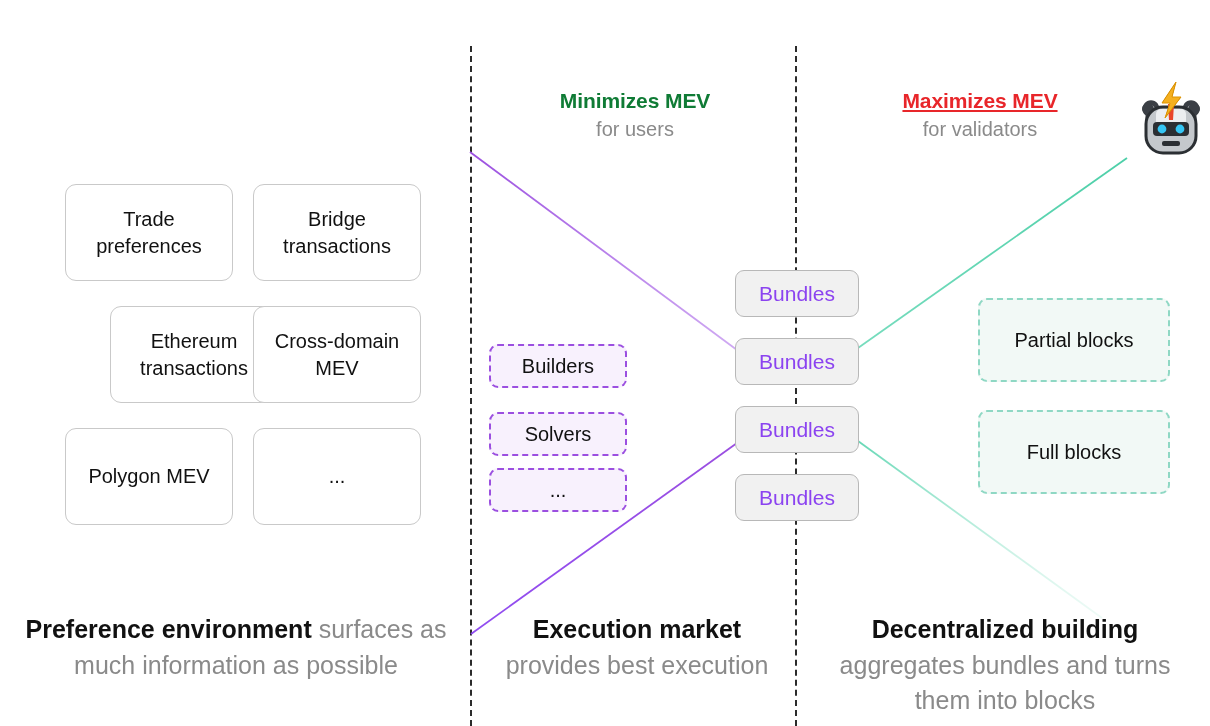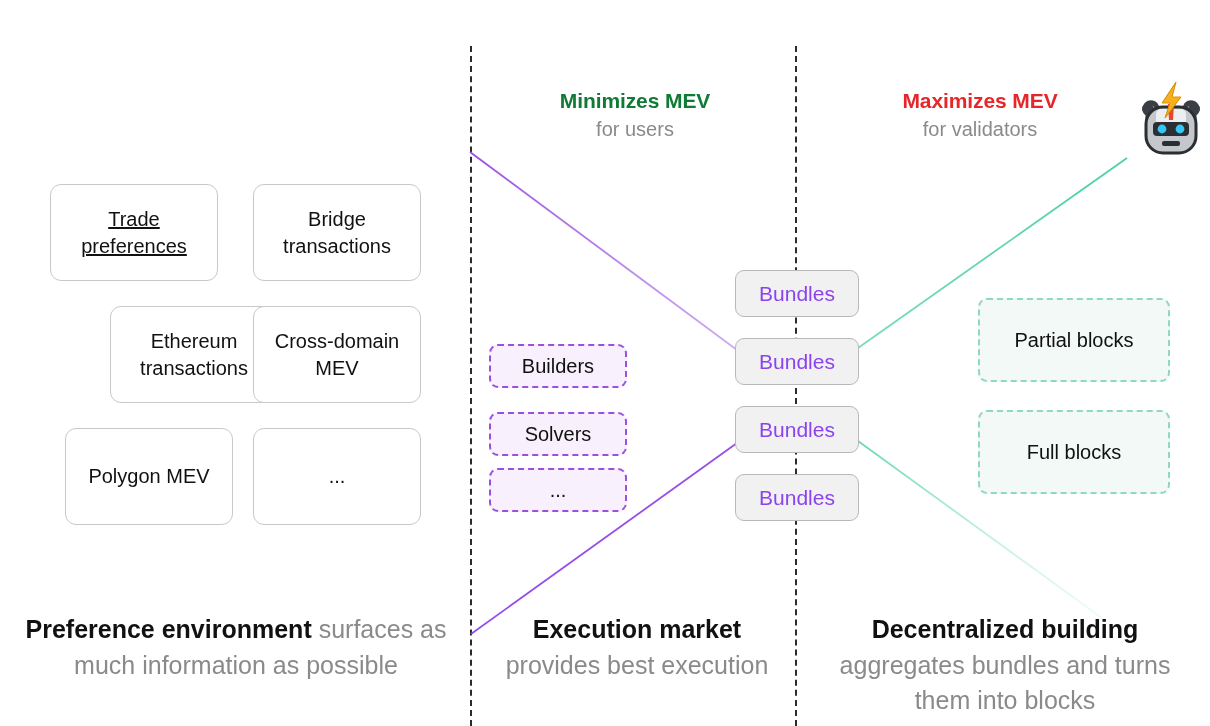--- a/index.html
+++ b/index.html
@@ -55,21 +55,21 @@
     display: block;
     font-size: 20px;
     font-weight: 400;
     color: #8a8a8a;
     line-height: 1.3;
     margin-top: 2px;
   }
   #header-mid   { left: 490px; top: 88px; width: 290px; }
   #header-right { left: 840px; top: 88px; width: 280px; }
   #header-mid   .hl1 { color: #0f7b35; }
-  #header-right .hl1 { color: #e8262a; }
+  #header-right .hl1 { color: #e8262a; text-decoration: underline; }
 
   
   #robot-emoji {
     position: absolute;
     left: 1131px;
     top: 80px;
     width: 80px;
     height: 80px;
     z-index: 4;
   }
@@ -227,21 +227,21 @@
     <path d="M45 2 L31 23 L39 23 L34 38 L50 17 L41 17 Z" fill="#f5b game"></path>
     <path d="M45 2 L31 23 L39 23 L34 38 L50 17 L41 17 Z" fill="#f5b01f" stroke="#e09400" stroke-width="1"></path>
 
     <rect x="22" y="42" width="36" height="14" rx="4" fill="#2b2f33"></rect>
     <circle cx="31" cy="49" r="4.4" fill="#35c6f4"></circle>
     <circle cx="49" cy="49" r="4.4" fill="#35c6f4"></circle>
 
     <rect x="31" y="61" width="18" height="5" rx="2" fill="#2b2f33"></rect>
   </svg>
 
-  <div class="pref-box" style="left:50px;  top:184px;text-decoration:underline;">Trade preferences</div>
+  <div class="pref-box" style="left:65px;  top:184px;">Trade preferences</div>
   <div class="pref-box" style="left:253px; top:184px;">Bridge transactions</div>
   <div class="pref-box" style="left:65px;  top:306px;margin-left:45px;">Ethereum transactions</div>
   <div class="pref-box" style="left:253px; top:306px;">Cross-domain MEV</div>
   <div class="pref-box" style="left:65px;  top:428px;">Polygon MEV</div>
   <div class="pref-box" style="left:253px; top:428px;">...</div>
 
   <div class="exec-box" style="left:489px; top:344px;">Builders</div>
   <div class="exec-box" style="left:489px; top:412px;">Solvers</div>
   <div class="exec-box" style="left:489px; top:468px;">...</div>
 

